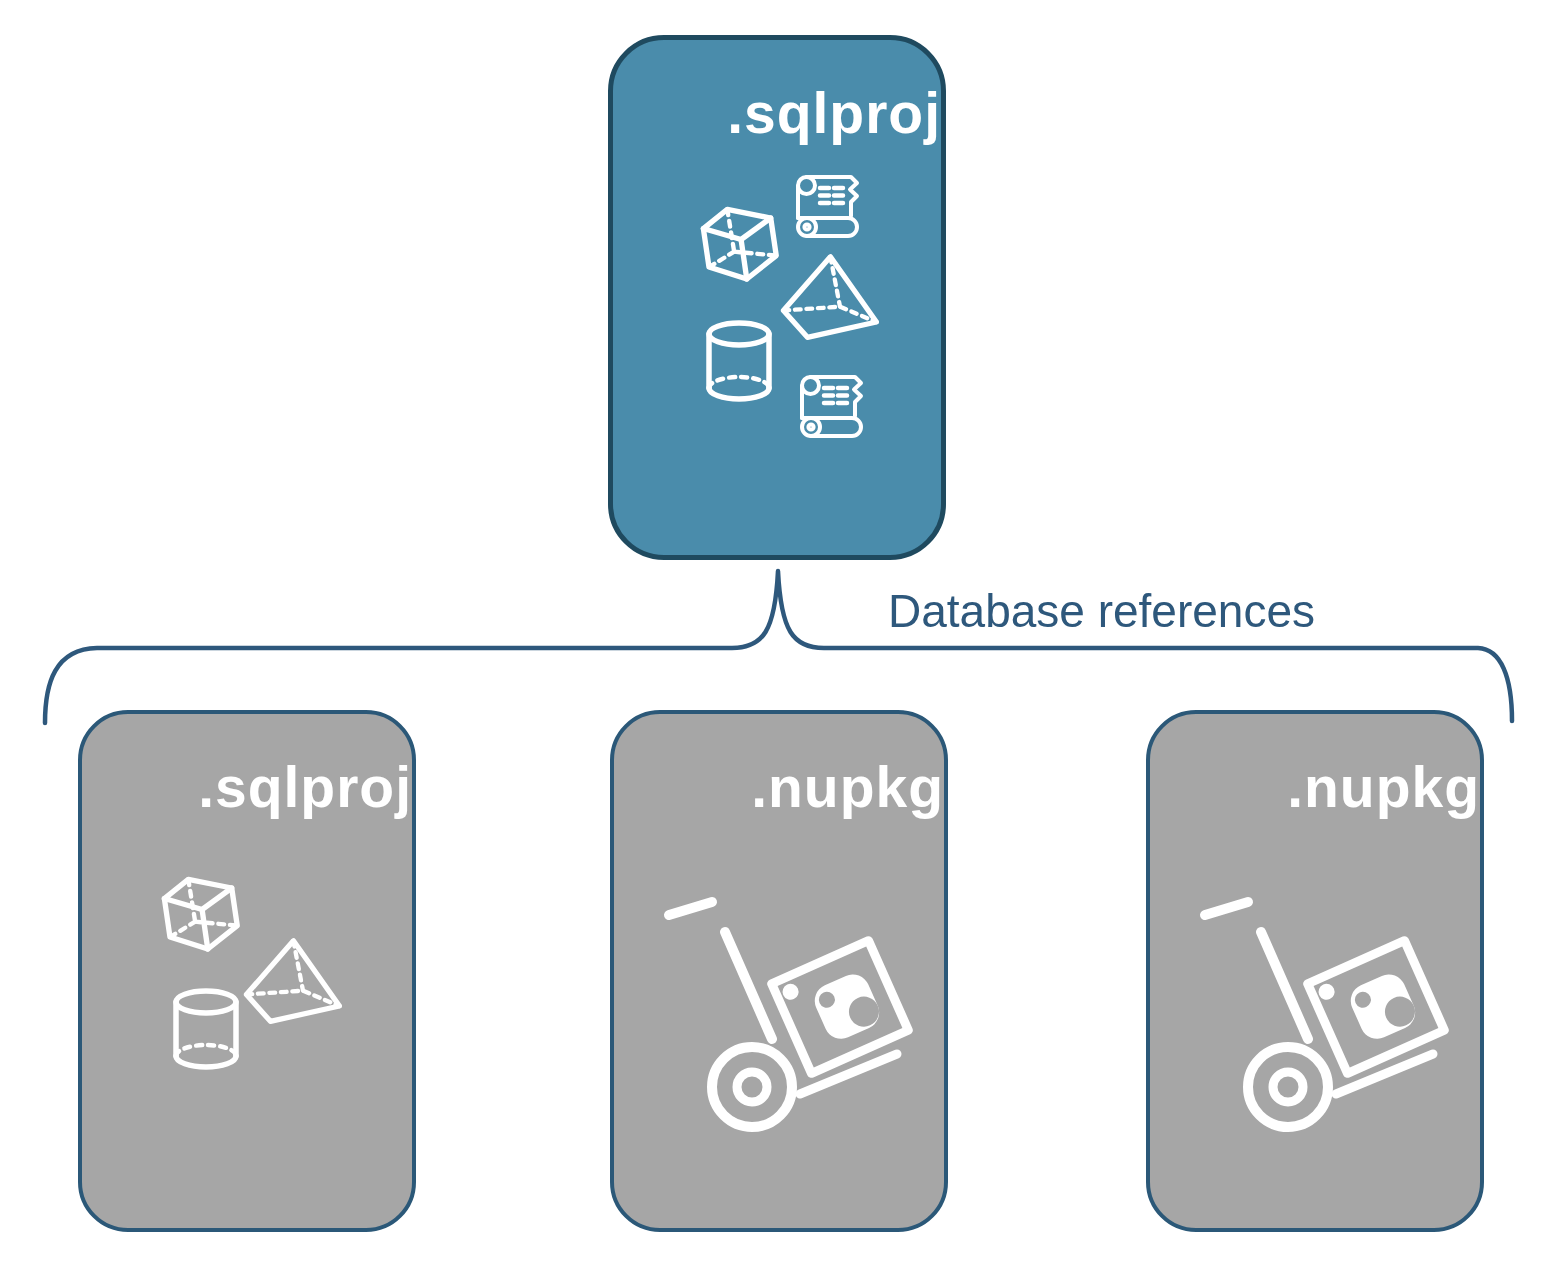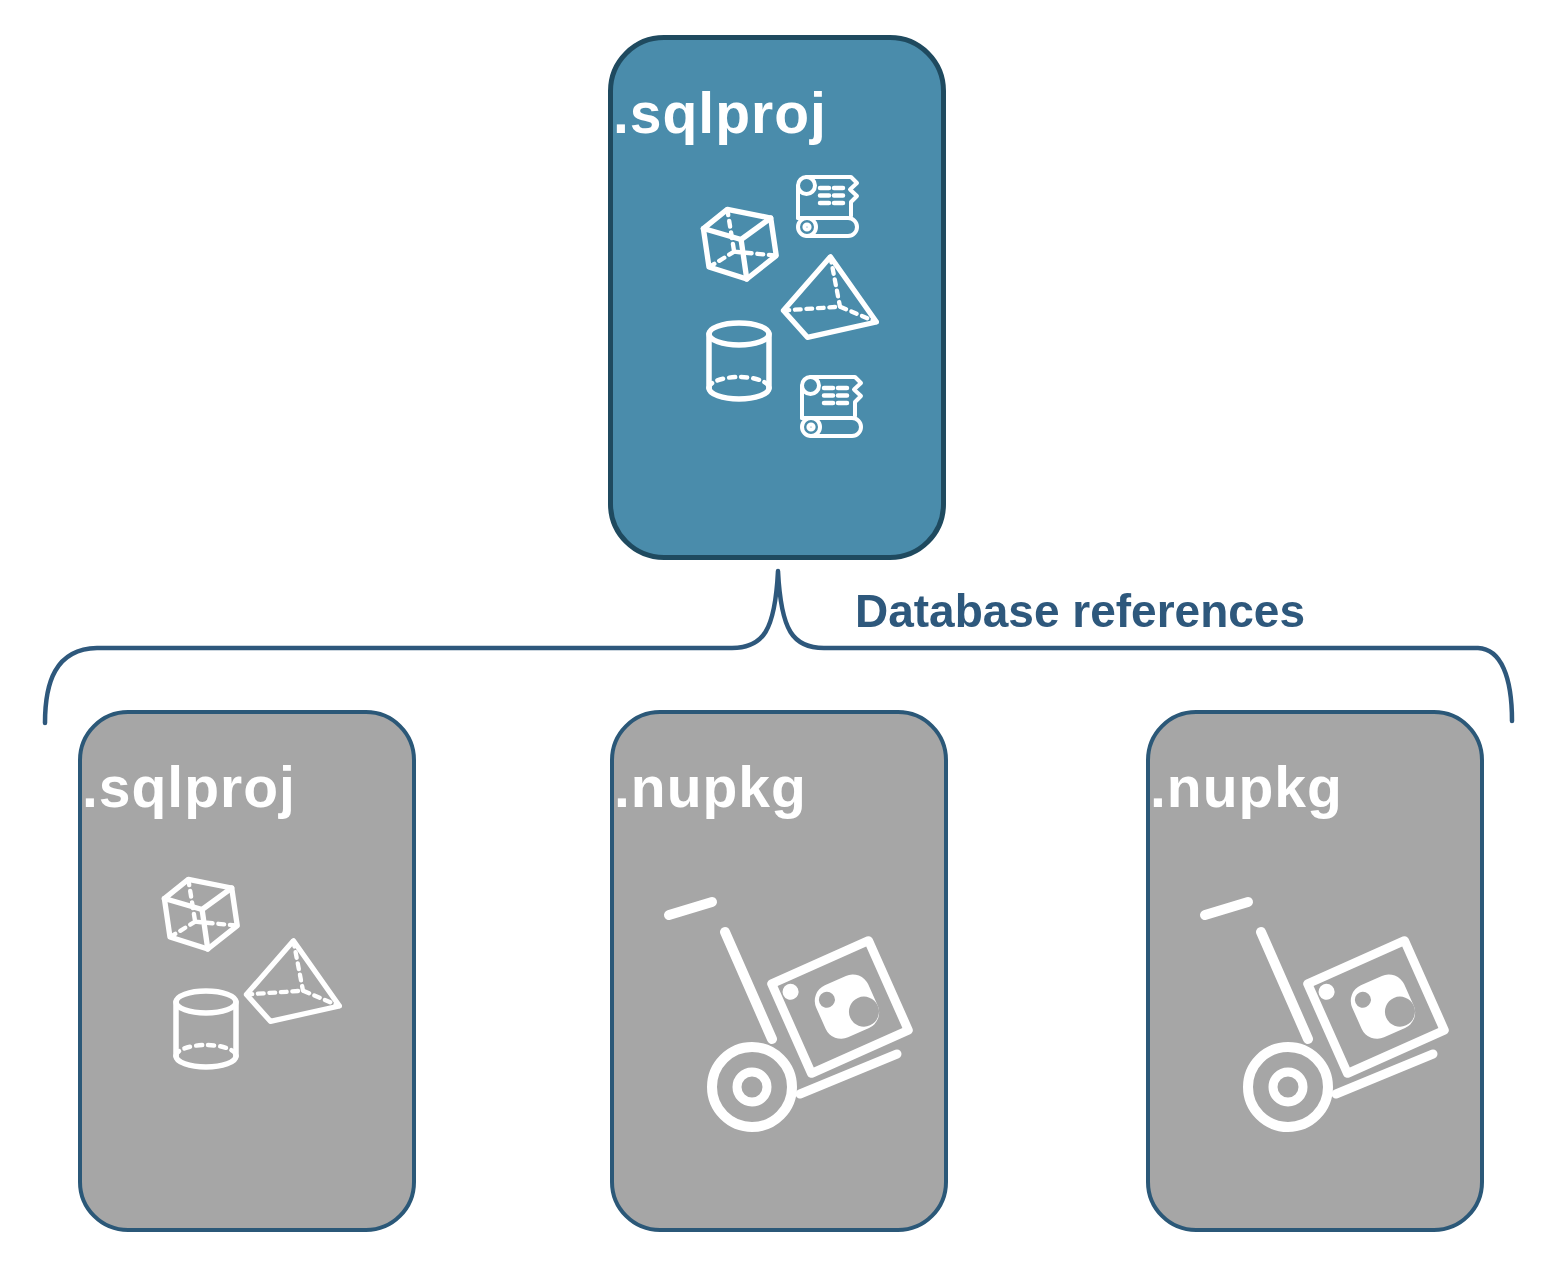--- a/index.html
+++ b/index.html
@@ -11,26 +11,26 @@
   .canvas{position:relative;width:1566px;height:1274px;background:var(--bg);
     font-family:"Liberation Sans","DejaVu Sans",sans-serif;overflow:hidden;}
   .card{position:absolute;box-sizing:border-box;}
   .card-root{left:608px;top:35px;width:338px;height:525px;border-radius:56px;
     background:var(--root-fill);border:5px solid var(--root-border);}
   .card-child{top:710px;width:338px;height:522px;border-radius:50px;
     background:var(--child-fill);border:4px solid var(--child-border);}
   .card-child.pos-1{left:78px;}
   .card-child.pos-2{left:610px;}
   .card-child.pos-3{left:1146px;}
-  .card-title{display:block;text-align:left;margin-top:40px;
+  .card-title{display:block;text-align:right;margin-top:40px;
     font-size:57px;font-weight:700;color:var(--icon);letter-spacing:1px;}
   .icon{position:absolute;}
   .brace-svg{position:absolute;left:35px;top:565px;width:1490px;height:170px;}
   .connector-label{position:absolute;left:845px;top:584px;width:470px;
-    text-align:center;font-size:46px;font-weight:700;color:var(--connector);}
+    text-align:right;font-size:46px;font-weight:400;color:var(--connector);}
   svg{display:block;}
 </style>
 </head>
 <body>
 
 <svg width="0" height="0" style="position:absolute">
   <defs>
 
     <g id="tpl-scroll" fill="none" stroke="var(--icon)" stroke-width="4" stroke-linecap="round" stroke-linejoin="round">
       <circle cx="17.5" cy="19.5" r="8.5"></circle>

